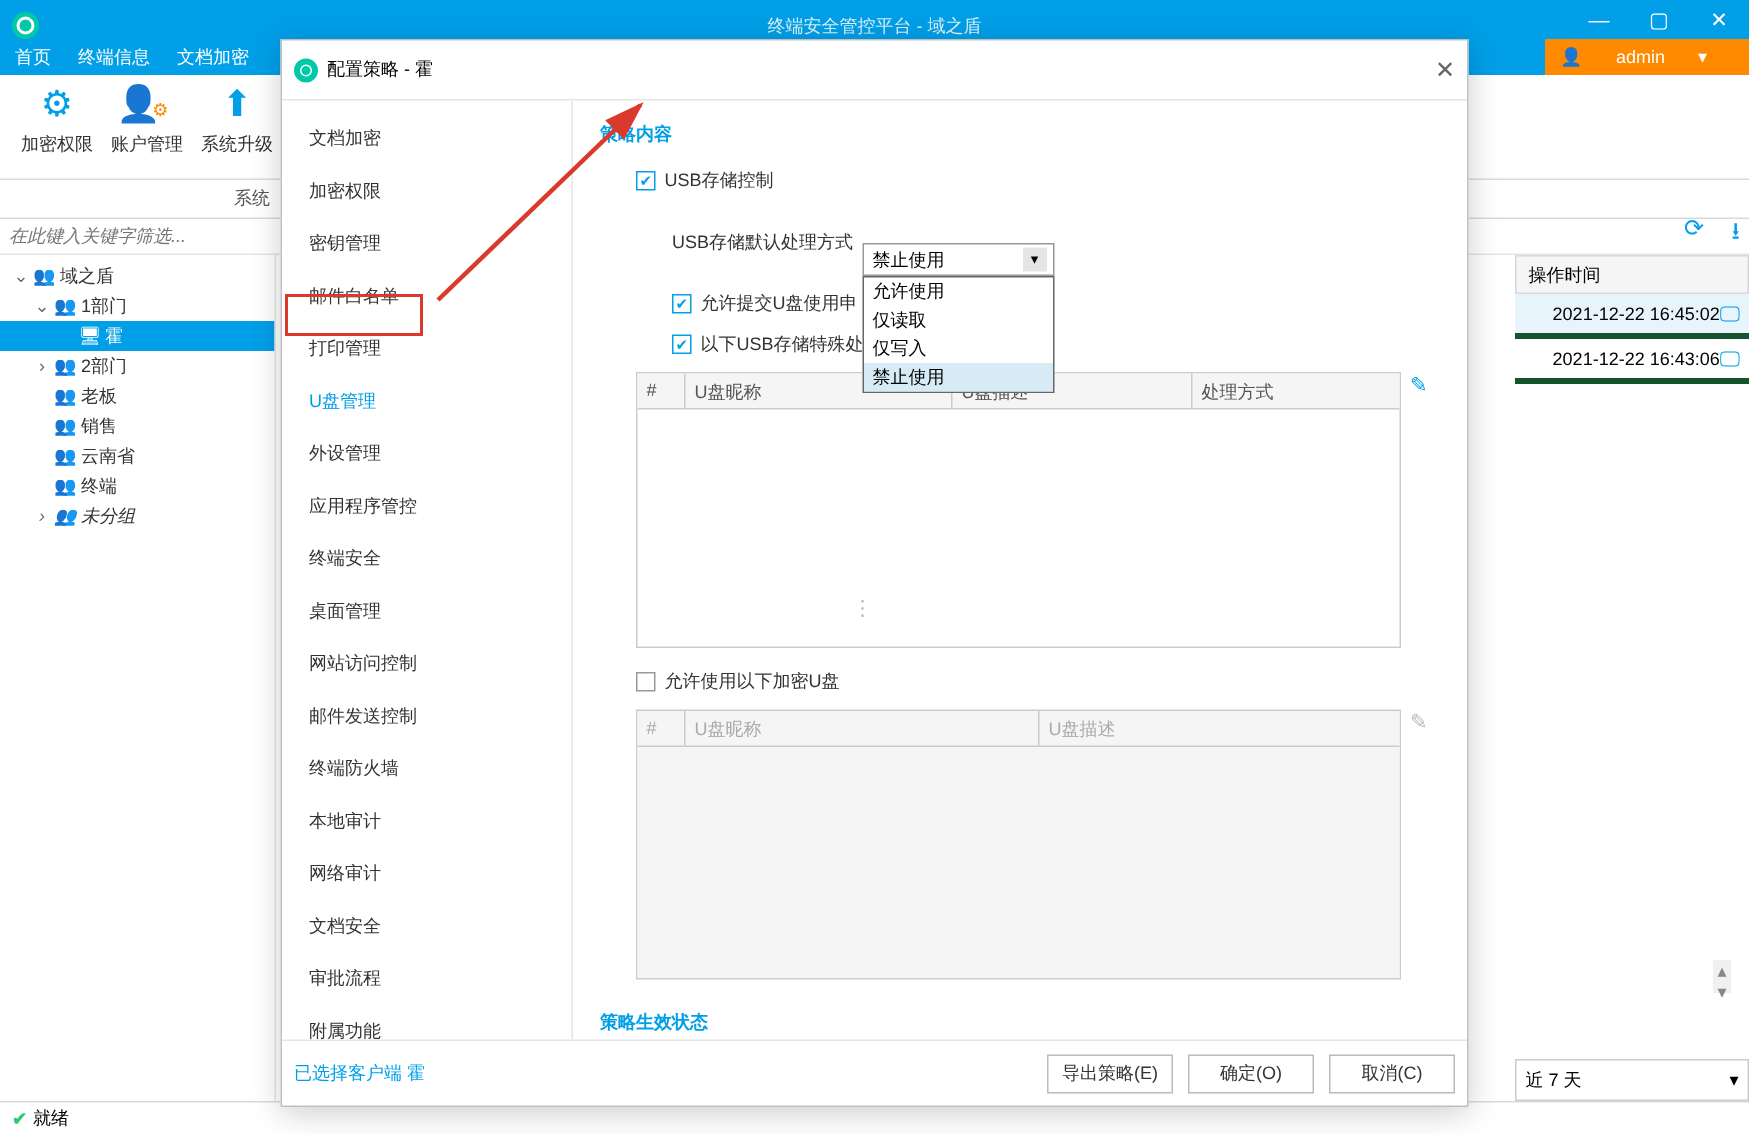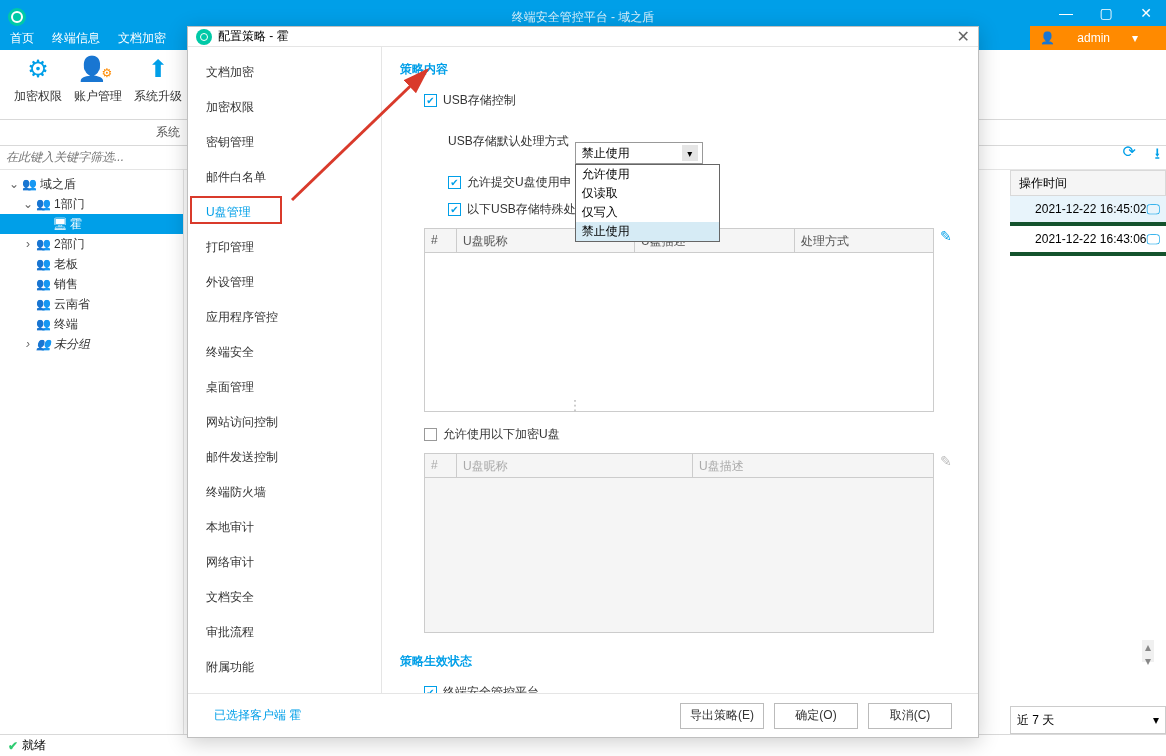--- a/index.html
+++ b/index.html
@@ -59,54 +59,54 @@
 
 .recent { position: absolute; right: 0; bottom: 22px; width: 156px; height: 28px; border: 1px solid #ccc; display: flex; align-items: center; justify-content: space-between; padding: 0 6px; background: #fff; }
 .notif { position: absolute; right: 6px; bottom: 2px; color: #555; display: flex; align-items: center; gap: 4px; }
 
 
 .statusbar { position: absolute; left: 0; bottom: 0; height: 22px; width: 100%; border-top: 1px solid #d9d9d9; display: flex; align-items: center; padding-left: 8px; background: #fff; }
 .statusbar .chk { color: #2ecc71; margin-right: 4px; font-weight: bold; }
 
 
 .modal { position: absolute; left: 187px; top: 26px; width: 792px; height: 712px; background: #fff; border: 1px solid #bfbfbf; box-shadow: 0 4px 20px rgba(0,0,0,.2); display: flex; flex-direction: column; }
-.modal-title { height: 20px; display: flex; align-items: center; padding: 0 8px; border-bottom: 1px solid #e5e5e5; }
+.modal-title { height: 40px; display: flex; align-items: center; padding: 0 8px; border-bottom: 1px solid #e5e5e5; }
 .modal-title .mico { width: 16px; height: 16px; border-radius: 50%; background: #00c9a7; margin-right: 6px; display:flex;align-items:center;justify-content:center; }
 .modal-title .mico::after { content:""; width:6px;height:6px;border:1.5px solid #fff;border-radius:50%; }
 .modal-title .close { margin-left: auto; font-size: 16px; color: #666; }
 .modal-body { flex: 1; display: flex; overflow: hidden; }
 .modal-cats { width: 194px; border-right: 1px solid #e5e5e5; padding-top: 8px; }
 .cat { height: 35px; display: flex; align-items: center; padding-left: 18px; color: #333; }
 .cat.active { color: #009fe8; } 
 .cat-highlight { position: absolute; left: 190px; top: 196px; width: 92px; height: 28px; border: 2px solid #d93a2b; pointer-events: none; }
 
 .modal-main { flex: 1; padding: 14px 18px 0 18px; position: relative; overflow: hidden; }
 .section-title { color: #009fe8; font-weight: bold; margin-bottom: 14px; }
 .form-row { display: flex; align-items: center; margin-bottom: 10px; padding-left: 24px; }
 .form-row.ck { gap: 6px; }
 .form-row label { color: #333; }
 .chkbox { width: 13px; height: 13px; border: 1px solid #009fe8; display: inline-flex; align-items: center; justify-content: center; color: #009fe8; font-size: 10px; }
 .chkbox.off { border-color: #999; color: transparent; }
 .selwrap { position: relative; margin-left: 6px; margin-top: 23px; }
 .selbox { width: 128px; height: 22px; border: 1px solid #999; display: flex; align-items: center; justify-content: space-between; padding: 0 4px 0 6px; background: #fff; }
 .selbox .arr { width: 16px; height: 16px; background: #e5e5e5; display: flex; align-items: center; justify-content: center; font-size: 10px; }
-.dropdown { position: absolute; top: 22px; left: 0; width: 145px; border: 1px solid #666; background: #fff; z-index: 5; }
+.dropdown { position: absolute; top: 22px; left: 0; width: 128px; border: 1px solid #666; background: #fff; z-index: 5; }
 .dropdown div { padding: 2px 6px; height: 19px; display:flex;align-items:center; }
 .dropdown div.sel { background: #d6ebf5; }
 
 .tbl { border: 1px solid #ccc; margin-left: 24px; width: 510px; }
 .tbl-head { display: flex; background: #f5f5f5; border-bottom: 1px solid #ccc; height: 24px; }
 .tbl-head div { border-right: 1px solid #ccc; padding: 4px 6px; color: #555; }
 .tbl-head div:last-child { border-right: none; }
 .tbl-body { height: 158px; }
 .tbl2 .tbl-body { height: 154px; background: #f5f5f5; }
 .tbl2 .tbl-head div { color: #aaa; }
 .pencil { color: #009fe8; font-size: 14px; }
 
-.modal-footer { height: 44px; border-top: 1px solid #e5e5e5; display: flex; align-items: center; padding: 0 26px; }
+.modal-footer { height: 44px; border-top: 1px solid #e5e5e5; display: flex; align-items: center; padding: 0 8px; }
 .modal-footer .sel-client { color: #009fe8; }
 .modal-footer .btns { margin-left: auto; display: flex; gap: 10px; }
 .modal-footer button { width: 84px; height: 26px; border: 1px solid #bbb; background: #fff; color: #333; }
 
 
 .arrow-annot { position: absolute; left: 282px; top: 60px; width: 160px; height: 150px; pointer-events: none; }
 
 
 .drag-handle { position: absolute; left: 380px; top: 370px; color: #bbb; font-size: 14px; letter-spacing: -2px; }
 
@@ -251,22 +251,22 @@
     <div class="mico"></div>
     <span>配置策略 - 霍</span>
     <span class="close">✕</span>
   </div>
   <div class="modal-body">
     <div class="modal-cats">
       <div class="cat">文档加密</div>
       <div class="cat">加密权限</div>
       <div class="cat">密钥管理</div>
       <div class="cat">邮件白名单</div>
+      <div class="cat">打印管理</div>
       <div class="cat active">U盘管理</div>
-      <div class="cat">打印管理</div>
       <div class="cat">外设管理</div>
       <div class="cat">应用程序管控</div>
       <div class="cat">终端安全</div>
       <div class="cat">桌面管理</div>
       <div class="cat">网站访问控制</div>
       <div class="cat">邮件发送控制</div>
       <div class="cat">终端防火墙</div>
       <div class="cat">本地审计</div>
       <div class="cat">网络审计</div>
       <div class="cat">文档安全</div>

